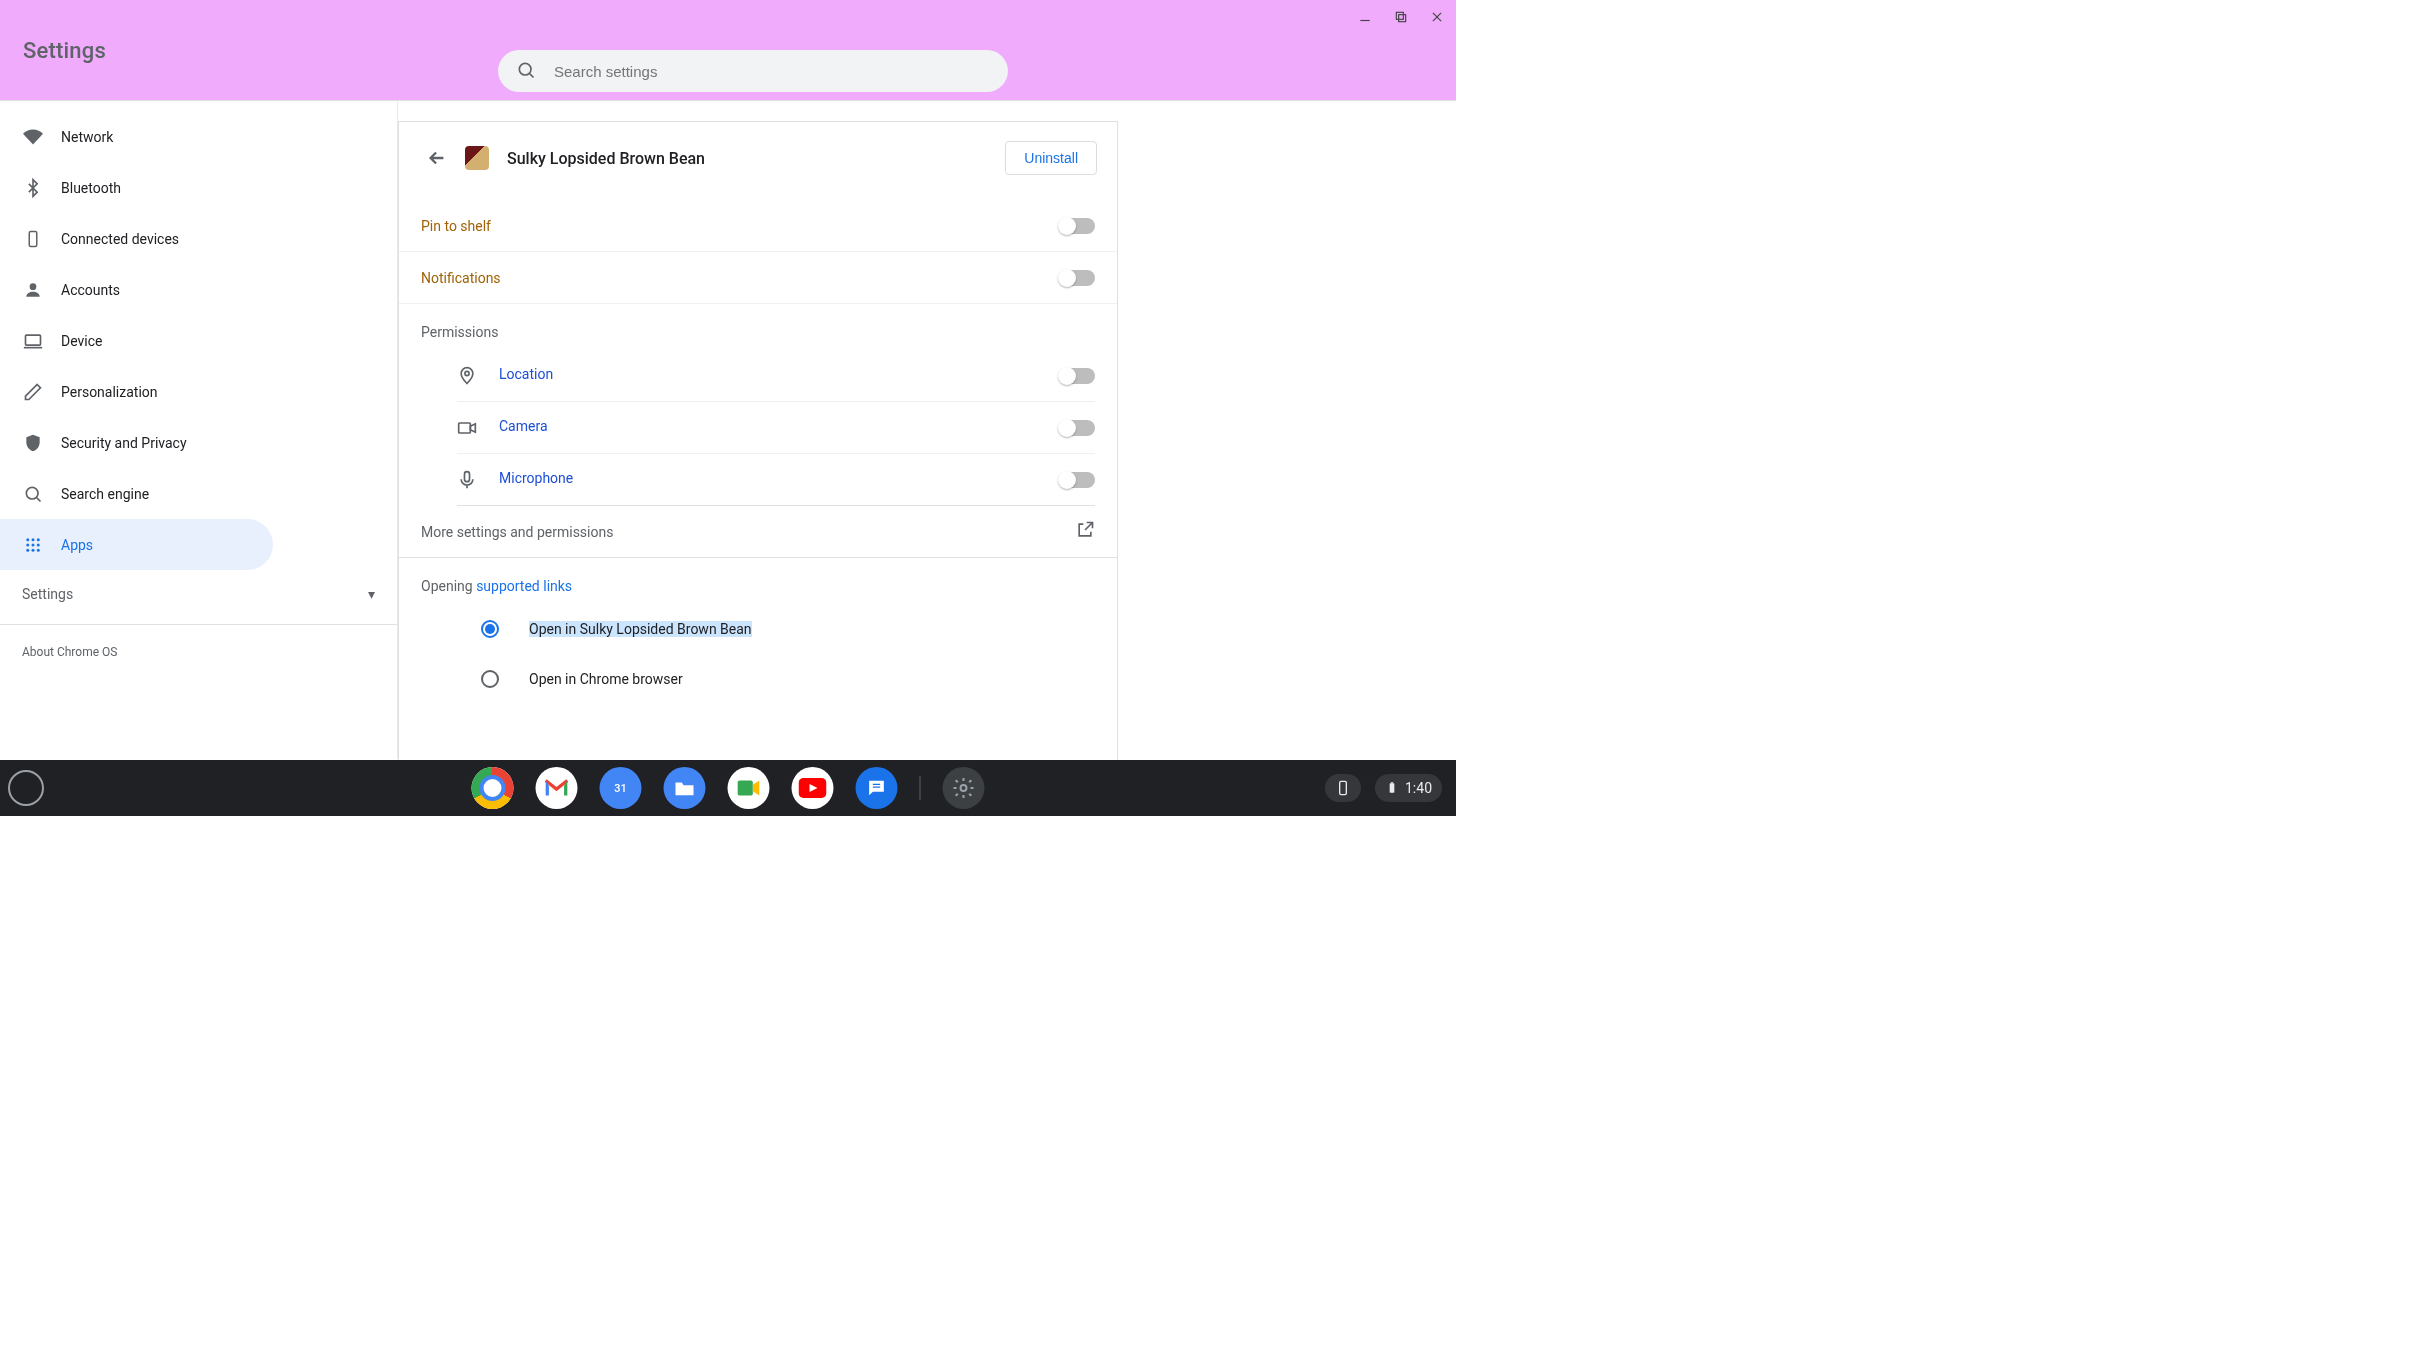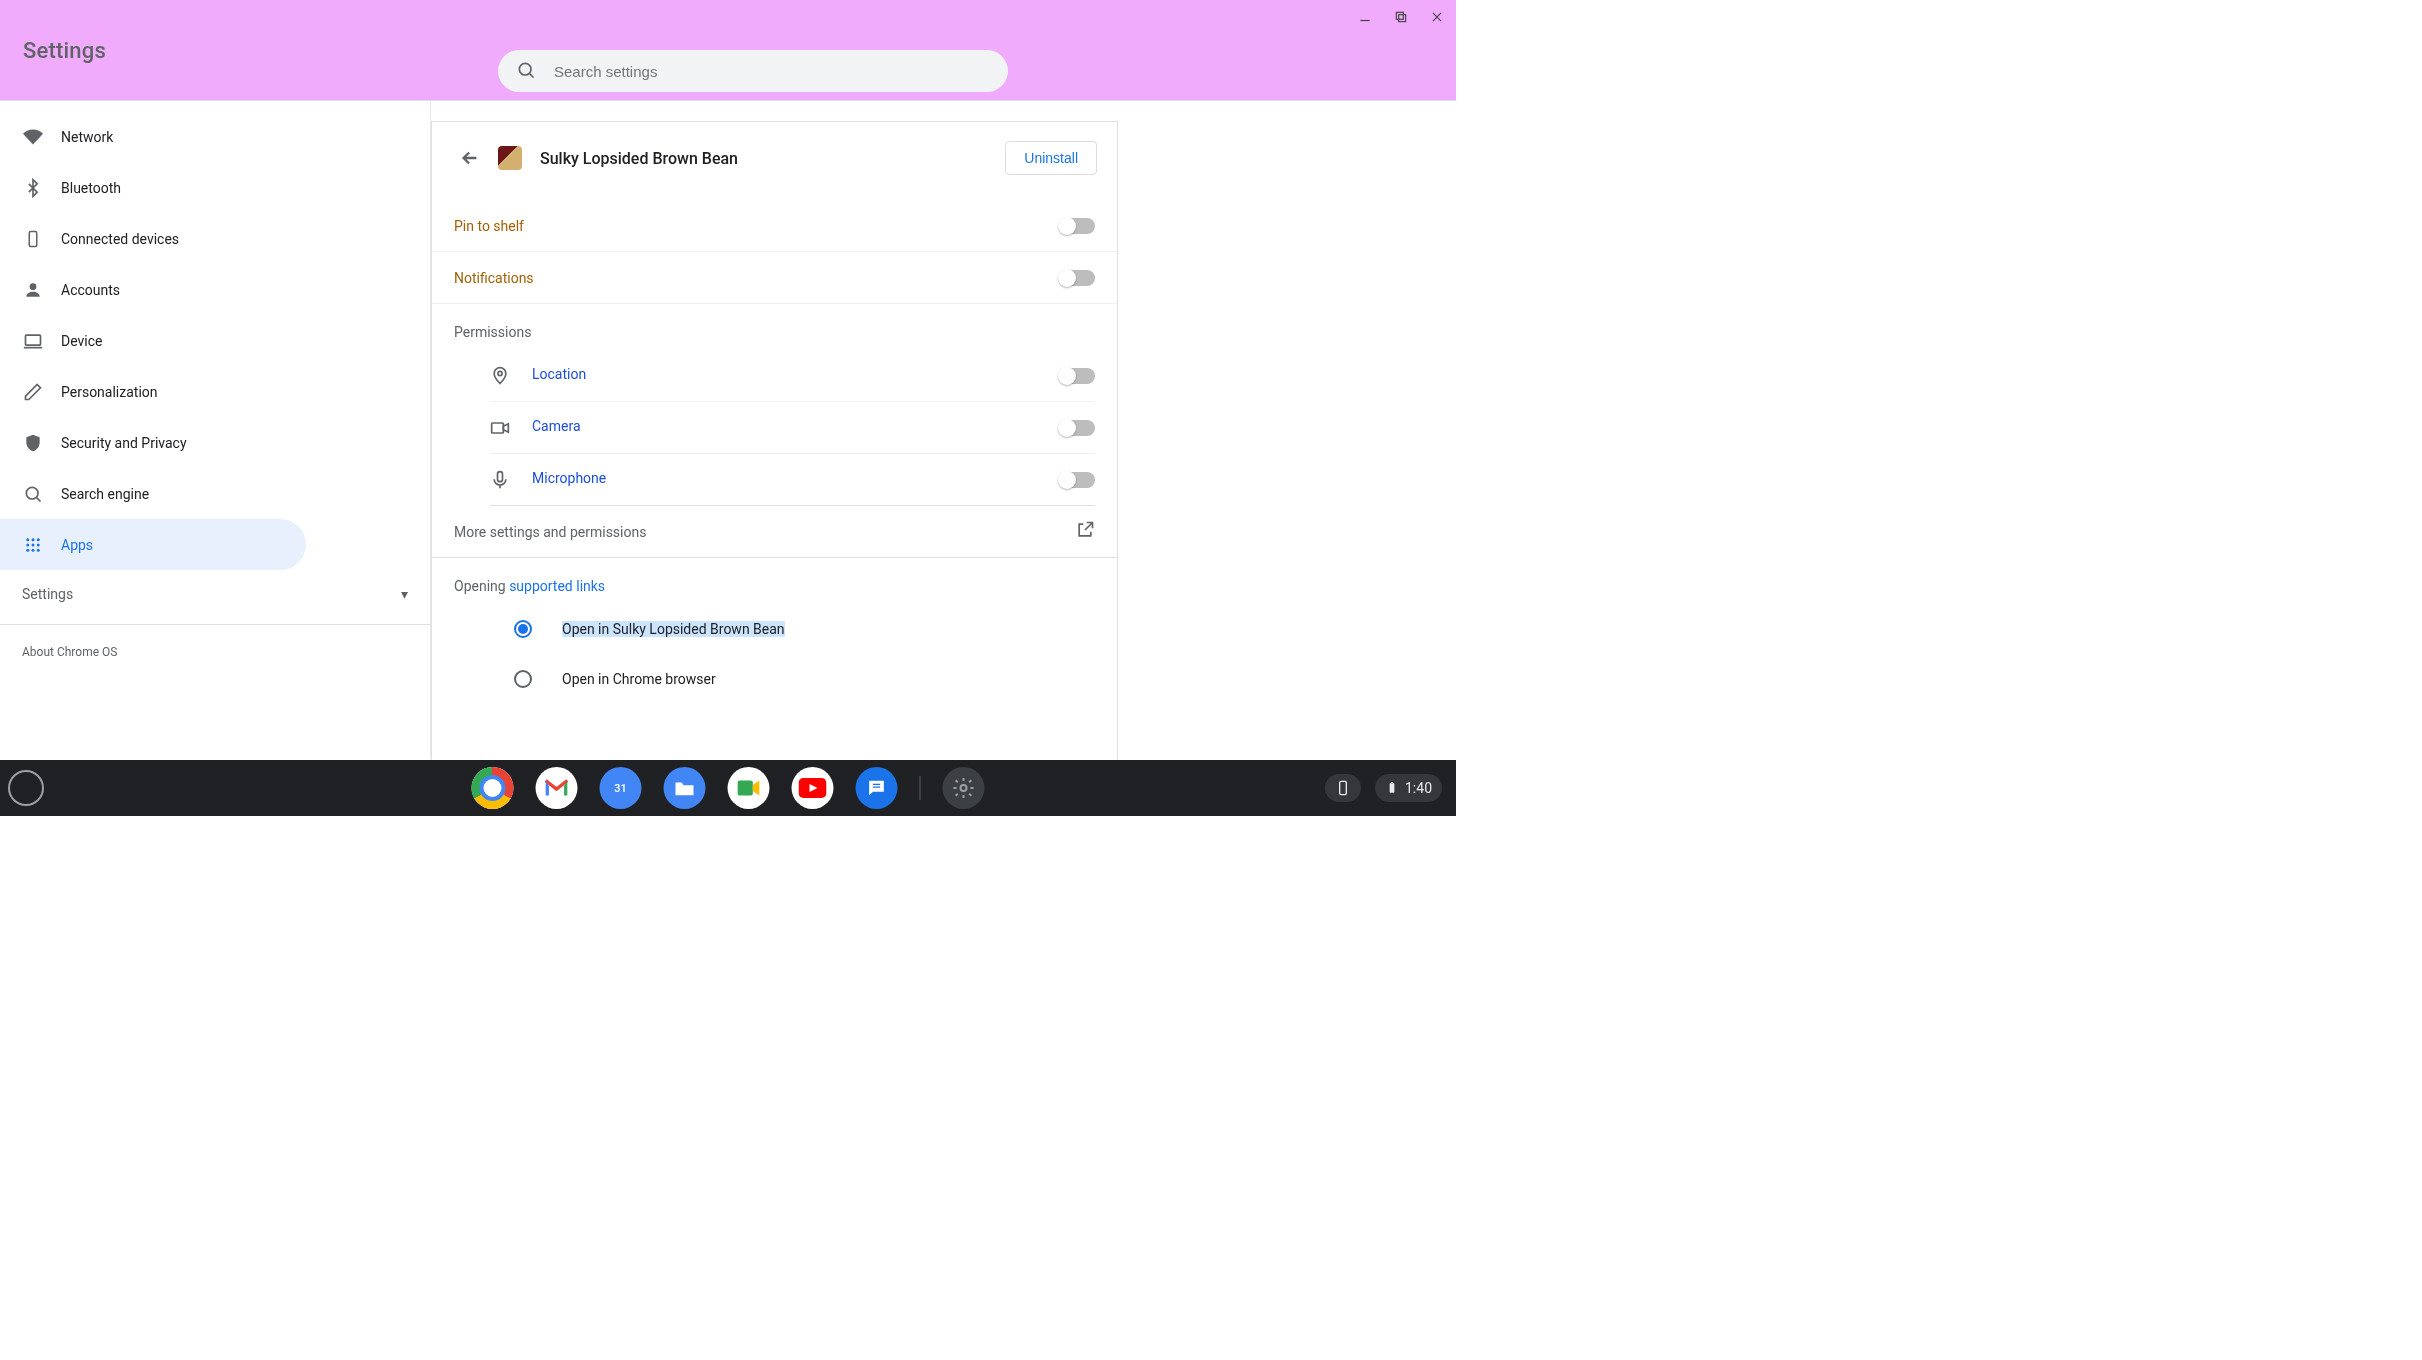--- a/index.html
+++ b/index.html
@@ -63,21 +63,21 @@
       font-size: 15px;
       color: #5f6368;
       width: 100%;
     }
     .searchbar svg { color: #5f6368; }
     .body {
       display: flex;
       height: 658px;
     }
     .sidebar {
-      width: 431px;
+      width: 398px;
       padding-top: 10px;
       overflow-y: auto;
       border-right: 1px solid #e8e8e8;
     }
     .sidebar-item {
       display: flex;
       align-items: center;
       height: 51px;
       padding-left: 23px;
       cursor: pointer;

